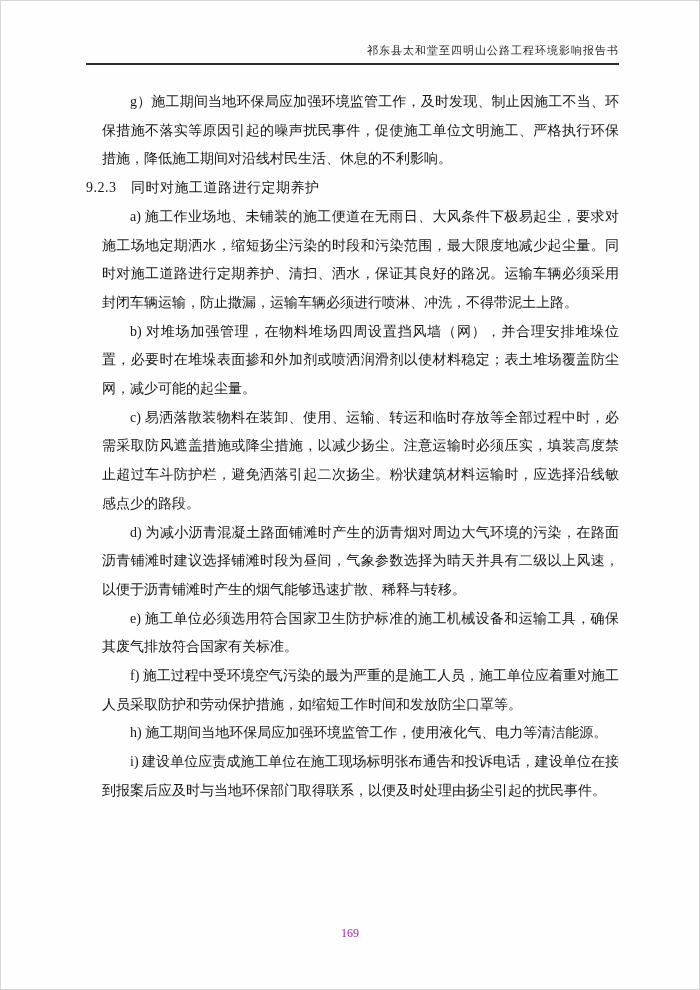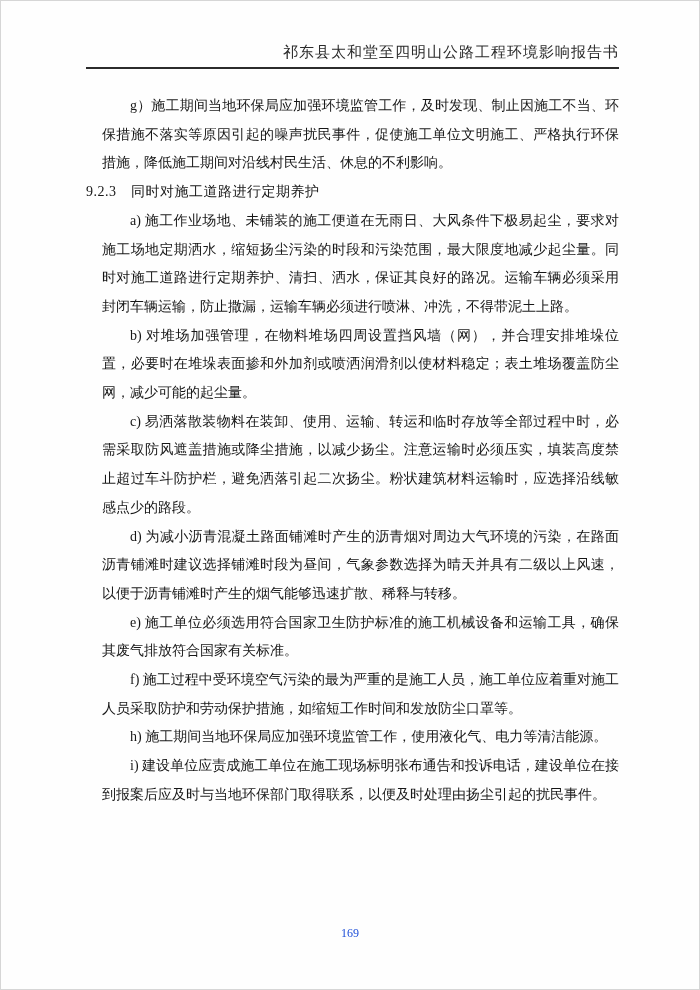--- a/index.html
+++ b/index.html
@@ -15,21 +15,21 @@
     background: #fefefe;
     box-sizing: border-box;
     border: 1px solid #d6d6d6;
     font-family: "Liberation Serif", "DejaVu Serif", serif;
     color: #1c1c1c;
     overflow: hidden;
   }
   .header {
     margin: 42px 80px 0 85px;
     text-align: right;
-    font-size: 15px;
+    font-size: 11px;
     letter-spacing: 1px;
     color: #2a2a2a;
     padding-bottom: 5px;
     border-bottom: 2px solid #2b2b2b;
   }
   .content {
     margin: 23px 80px 0 85px;
     font-size: 14px;
     line-height: 28.7px;
     text-align: justify;
@@ -47,21 +47,21 @@
     text-indent: 0;
     letter-spacing: 0.5px;
   }
   .footer {
     position: absolute;
     bottom: 48px;
     left: 0;
     width: 100%;
     text-align: center;
     font-size: 12px;
-    color: #1d4ed8;
+    color: #a21caf;
   }
 </style>
 </head>
 <body>
 
 <div class="page">
 
   <div class="header">祁东县太和堂至四明山公路工程环境影响报告书</div>
 
   <div class="content">

